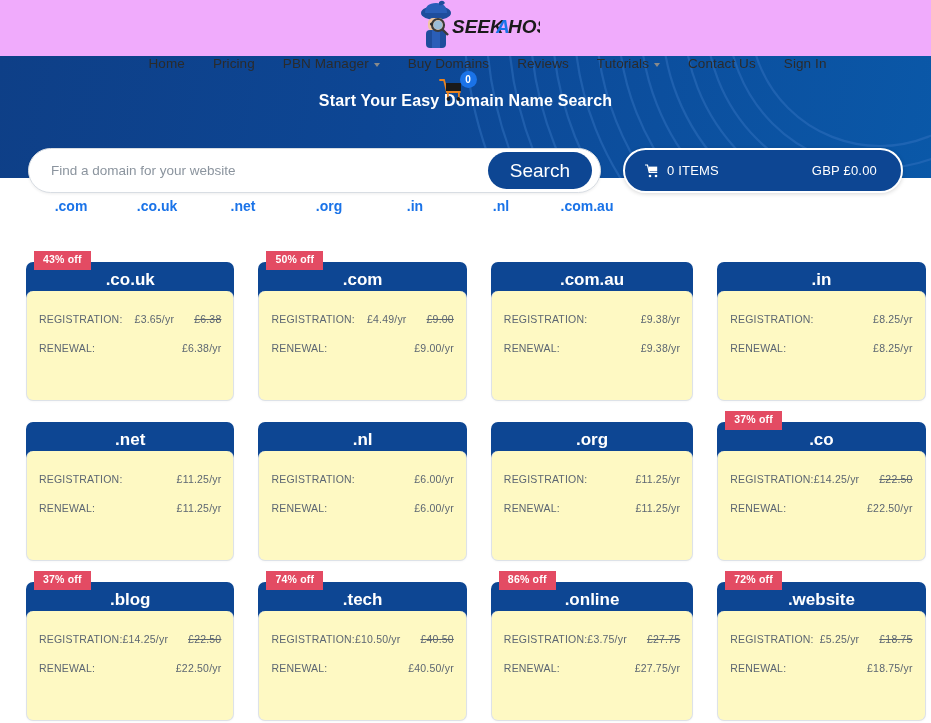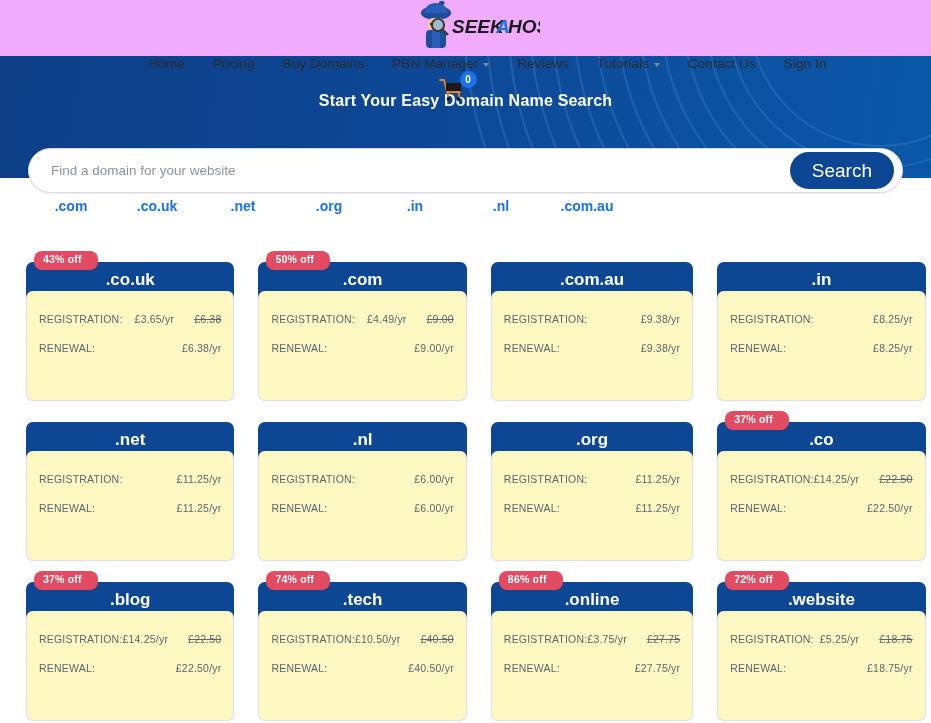--- a/index.html
+++ b/index.html
@@ -267,22 +267,22 @@
   }
 
   .discount-badge {
     position: absolute;
     top: -11px;
     left: 8px;
     background: #e34b63;
     color: #ffffff;
     font-size: 10.5px;
     font-weight: bold;
-    padding: 3px 16px 4px 9px;
-    border-radius: 8px;
+    padding: 3px 9px 4px 9px;
+    border-radius: 0;
     z-index: 5;
     line-height: 1.1;
     letter-spacing: .2px;
   }
 </style>
 </head>
 <body>
 
 <header class="site-header">
 
@@ -309,25 +309,25 @@
   </div>
 
   <nav class="main-nav">
     <div class="nav-item">
       <span>Home</span>
     </div>
     <div class="nav-item">
       <span>Pricing</span>
     </div>
     <div class="nav-item">
-      <span>Buy Domains</span>
-    </div>
-    <div class="nav-item">
       <span>PBN Manager</span>
       <span class="caret"></span>
+    </div>
+    <div class="nav-item">
+      <span>Buy Domains</span>
     </div>
     <div class="nav-item">
       <span>Reviews</span>
     </div>
     <div class="nav-item">
       <span>Tutorials</span>
       <span class="caret"></span>
     </div>
     <div class="nav-item">
       <span>Contact Us</span>
@@ -371,20 +371,32 @@
   </svg>
   <h1 class="hero-title">Start Your Easy Domain Name Search</h1>
 </section>
 
 <div class="search-row">
   <div class="search-box">
     <input class="search-input" type="text" placeholder="Find a domain for your website" style="">
     <button class="search-btn">Search</button>
   </div>
 
+  <div class="cart-widget">
+    <span class="cart-items">
+      <svg width="15" height="14" viewBox="0 0 15 14">
+        <path d="M0 1 H2.5 L4.3 8.3 H11.8" stroke="#ffffff" stroke-width="1.2" fill="none" stroke-linecap="round"></path>
+        <rect x="3.6" y="2.6" width="8.6" height="4.6" fill="#ffffff"></rect>
+        <circle cx="5" cy="12" r="1.3" fill="#ffffff"></circle>
+        <circle cx="11" cy="12" r="1.3" fill="#ffffff"></circle>
+      </svg>
+      <span>0 ITEMS</span>
+    </span>
+    <span class="cart-total">GBP £0.00</span>
+  </div>
 </div>
 
 <div class="tld-links">
   <a class="tld-link">.com</a>
   <a class="tld-link">.co.uk</a>
   <a class="tld-link">.net</a>
   <a class="tld-link">.org</a>
   <a class="tld-link">.in</a>
   <a class="tld-link">.nl</a>
   <a class="tld-link">.com.au</a>

